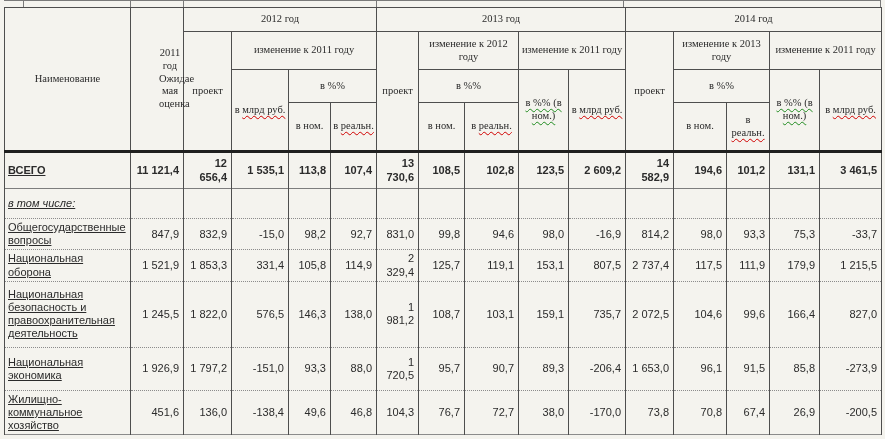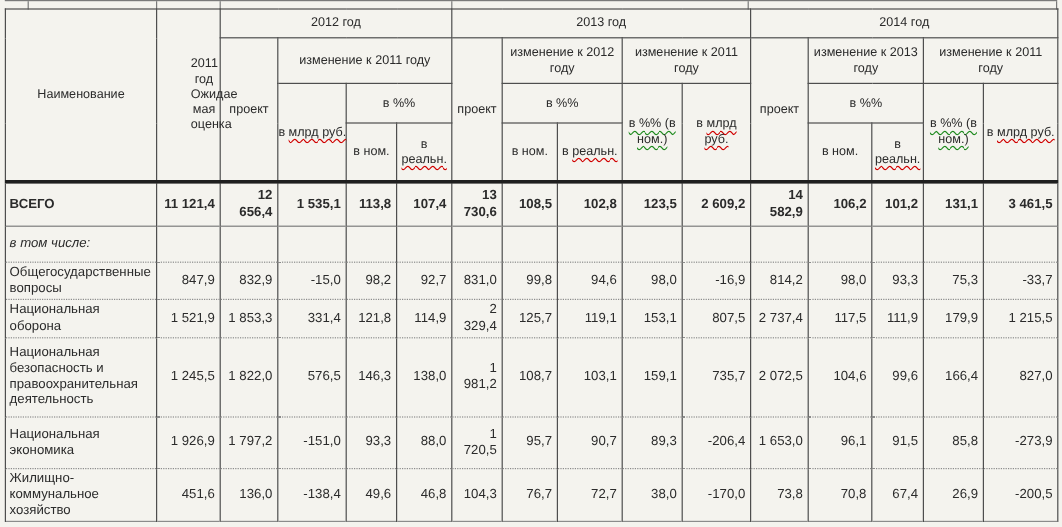--- a/index.html
+++ b/index.html
@@ -8,29 +8,29 @@
 
   
   .top-strip { position:absolute; left:4px; top:0; width:877px; height:7px; border-top:1px solid #7a7a7a; }
   .top-strip .tick { position:absolute; top:0; width:1px; height:7px; background:#7a7a7a; }
 
   table.budget { position:absolute; left:4px; top:7px; width:877px; border-collapse:collapse; table-layout:fixed; }
   table.budget { border:1px solid #4e4e4e; border-bottom:1px solid #8b8b8b; }
 
   thead { border-bottom:3px solid #1f1f1f; }
   thead td { border:1px solid #4e4e4e; text-align:center; vertical-align:middle;
-             font-size:10.5px; line-height:1.22; padding:1px 2px; }
+             font-size:10.5px; line-height:1.22; padding:1px 2px;font-family:Liberation Serif, serif; }
   td.pre { white-space:pre-line;padding-left:28px; }
   td.nowrap { white-space:nowrap; padding:1px 0; }
 
   tbody td { border-left:1px solid #4e4e4e; border-right:1px solid #4e4e4e;
              border-top:1px dotted #8b8b8b; border-bottom:1px dotted #8b8b8b;
              font-size:11px; line-height:1.2; vertical-align:middle; }
   tbody tr.solid-top td { border-top:1px solid #7d7d7d; }
-  td.lbl { text-align:left; padding:2px 2px 2px 3px; }
+  td.lbl { text-align:left; padding:2px 2px 2px 3px;text-decoration:underline; }
   td.num { text-align:right; padding:2px 4px 2px 1px; }
   tr.bold td { font-weight:bold; }
   tr.note td.lbl { font-style:italic; }
 
   tr.ht1 { height:24px; } tr.ht2 { height:38px; } tr.ht3 { height:33px; } tr.ht4 { height:49px; }
   tr.r0 { height:37px; } tr.r1 { height:30px; } tr.r2 { height:30px; } tr.r3 { height:28px; }
   tr.r4 { height:66px; } tr.r5 { height:43px; } tr.r6 { height:36px; }
 
   .wavy-red   { text-decoration:underline wavy #d00000 1px; text-underline-offset:2px; text-decoration-skip-ink:none; }
   .wavy-green { text-decoration:underline wavy #1e8a1e 1px; text-underline-offset:2px; text-decoration-skip-ink:none; }
@@ -117,21 +117,21 @@
         <td class="num">12 656,4</td>
         <td class="num">1 535,1</td>
         <td class="num">113,8</td>
         <td class="num">107,4</td>
         <td class="num">13 730,6</td>
         <td class="num">108,5</td>
         <td class="num">102,8</td>
         <td class="num">123,5</td>
         <td class="num">2 609,2</td>
         <td class="num">14 582,9</td>
-        <td class="num">106,2</td>
+        <td class="num">194,6</td>
         <td class="num">101,2</td>
         <td class="num">131,1</td>
         <td class="num">3 461,5</td>
       </tr>
       <tr class="r1 note solid-top">
         <td class="lbl">в том числе:</td>
         <td class="num"></td>
         <td class="num"></td>
         <td class="num"></td>
         <td class="num"></td>
@@ -163,21 +163,21 @@
         <td class="num">98,0</td>
         <td class="num">93,3</td>
         <td class="num">75,3</td>
         <td class="num">-33,7</td>
       </tr>
       <tr class="r3">
         <td class="lbl">Национальная оборона</td>
         <td class="num">1 521,9</td>
         <td class="num">1 853,3</td>
         <td class="num">331,4</td>
-        <td class="num">121,8</td>
+        <td class="num">105,8</td>
         <td class="num">114,9</td>
         <td class="num">2 329,4</td>
         <td class="num">125,7</td>
         <td class="num">119,1</td>
         <td class="num">153,1</td>
         <td class="num">807,5</td>
         <td class="num">2 737,4</td>
         <td class="num">117,5</td>
         <td class="num">111,9</td>
         <td class="num">179,9</td>

